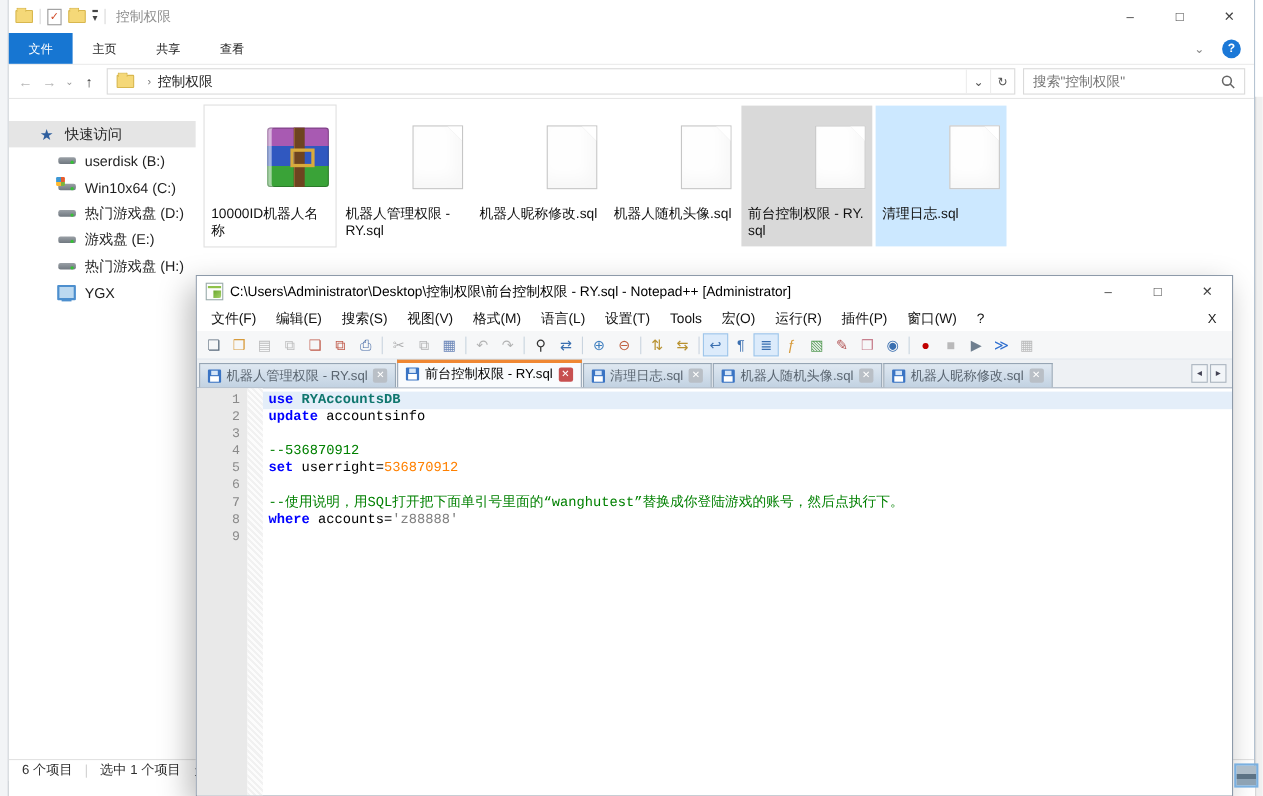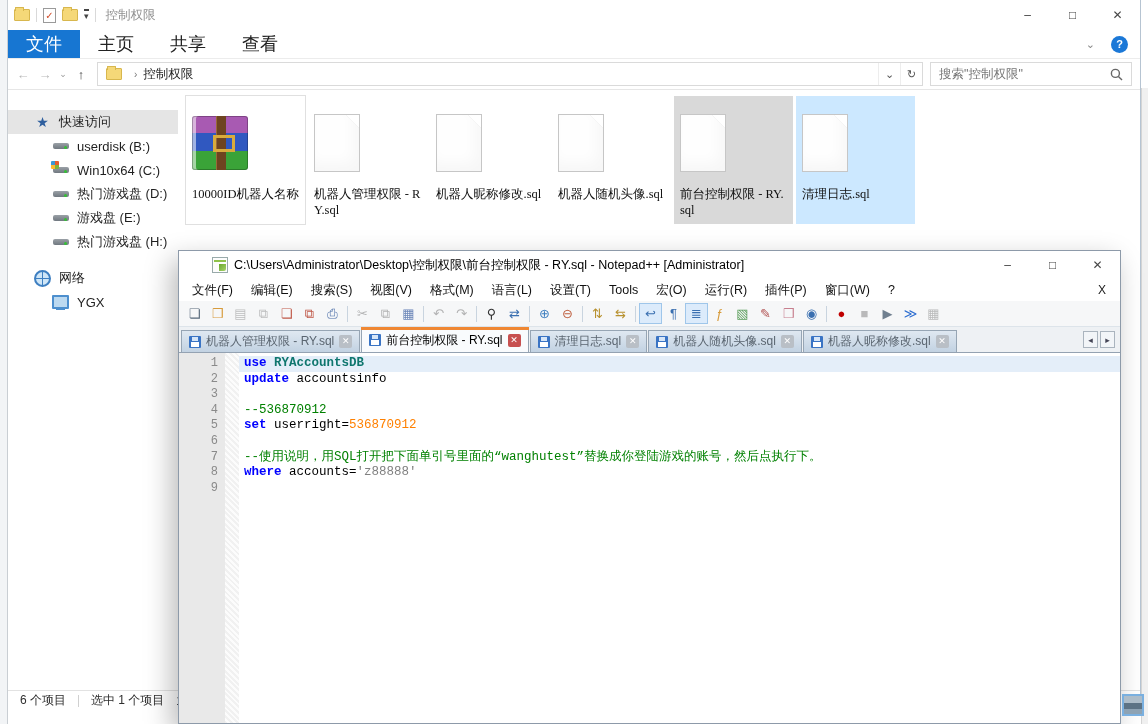--- a/index.html
+++ b/index.html
@@ -17,21 +17,21 @@
   .qat-sep{width:1px;height:14px;background:#d9d9d9;}
   .mini-folder{width:16px;height:12px;background:var(--folderYellow);border:1px solid #d8b74e;border-radius:1px;position:relative;}
   .mini-folder::before{content:'';position:absolute;top:-3px;left:0;width:7px;height:3px;background:var(--folderYellow);border:1px solid #d8b74e;border-bottom:none;border-radius:1px 1px 0 0;}
   .check-page{width:13px;height:15px;background:#fff;border:1px solid #9a9a9a;font-size:10px;color:#d14b28;display:flex;align-items:center;justify-content:center;font-weight:bold;}
   .qat-chevron{font-size:9px;color:#444;line-height:1;border-top:2px solid #444;padding-top:1px;}
   .ex-title{margin-left:10px;font-size:12.5px;color:#8f8f8f;}
   .caption{margin-left:auto;display:flex;align-self:stretch;}
   .cap-btn{width:45px;display:flex;align-items:center;justify-content:center;font-size:12px;color:#444;}
 
   .ex-ribbontabs{height:29px;display:flex;align-items:stretch;border-bottom:1px solid #ececec;flex:none;}
-  .rtab{padding:0 18px;display:flex;align-items:center;font-size:18px;color:#222;}
+  .rtab{padding:0 18px;display:flex;align-items:center;font-size:11px;color:#222;}
   .rtab.active{background:var(--accent);color:#fff;}
   .ribbon-right{margin-left:auto;display:flex;align-items:center;gap:16px;padding-right:12px;}
   .ribbon-chevron{color:#888;font-size:11px;}
   .help-circle{width:17px;height:17px;border-radius:50%;background:var(--helpBlue);color:#fff;font-size:11px;font-weight:bold;display:flex;align-items:center;justify-content:center;}
 
   .ex-navbar{height:31px;display:flex;align-items:center;border-bottom:1px solid #e6e6e6;padding:0 8px 0 4px;flex:none;gap:1px;}
   .nav-btn{width:22px;height:22px;display:flex;align-items:center;justify-content:center;font-size:13px;color:#3a3a3a;}
   .nav-btn.disabled{color:#b9b9b9;}
   .nav-btn.small{width:14px;font-size:9px;color:#9a9a9a;}
   .addressbar{flex:1;height:24px;border:1px solid #dadada;background:#fff;display:flex;align-items:center;margin:0 6px 0 4px;font-size:12.5px;}
@@ -56,39 +56,39 @@
   .icon-computer::after{content:'';position:absolute;bottom:0;left:4px;width:9px;height:2px;background:#4d8fce;}
   .icon-drive::before,.icon-drive-win::before{content:'';width:16px;height:6px;background:linear-gradient(#9aa0a6,#707880);border-radius:2px;}
   .icon-drive::after,.icon-drive-win::after{content:'';position:absolute;right:2px;bottom:5px;width:3px;height:3px;border-radius:50%;background:#35c135;}
   .icon-drive-win .winflag{position:absolute;left:-1px;top:-1px;width:8px;height:8px;background:conic-gradient(#e65c2e 0 25%,#7eb33c 25% 50%,#ffb92e 50% 75%,#3e98d4 75%);border-radius:1px;}
   .icon-network::before{content:'';width:13px;height:13px;border-radius:50%;border:2px solid #3e7fc1;background:
      linear-gradient(90deg,transparent 45%,#3e7fc1 45% 55%,transparent 55%),
      linear-gradient(0deg,transparent 45%,#3e7fc1 45% 55%,transparent 55%),#cfe6f7;}
   .tree-label{white-space:nowrap;}
 
   .filearea{flex:1;padding:6px 0 0 8px;display:flex;flex-wrap:wrap;align-content:flex-start;min-width:0;}
-  .file-item{width:119px;margin-right:3px;padding:10px 6px 6px;display:flex;flex-direction:column;align-items:flex-start;font-family:Liberation Serif, serif;}
+  .file-item{width:119px;margin-right:3px;padding:10px 6px 6px;display:flex;flex-direction:column;align-items:flex-end;}
   .file-item.focused{outline:1px solid #e0e0e0;}
   .file-item.sel-inactive{background:var(--selectionInactive);}
   .file-item.sel-active{background:var(--selectionActive);}
   .file-iconbox{height:74px;display:flex;align-items:center;justify-content:center;flex:none;}
   .icon-doc{width:46px;height:58px;background:#fefefe;border:1px solid #c6c6c6;position:relative;box-shadow:inset -6px -8px 14px rgba(0,0,0,0.03);}
   .icon-doc::before{content:'';position:absolute;top:0;right:0;border-left:13px solid transparent;border-top:13px solid #d9d9d9;}
   .icon-doc::after{content:'';position:absolute;top:0;right:0;border-right:13px solid #fff;border-bottom:13px solid transparent;}
   .icon-rar{width:56px;height:54px;border-radius:3px;position:relative;background:linear-gradient(180deg,#a85ab2 0 17px,#3058c0 17px 35px,#3aa338 35px 54px);box-shadow:inset 0 0 0 1px rgba(0,0,0,.25), inset 4px 0 0 rgba(255,255,255,.55);}
   .icon-rar::before{content:'';position:absolute;left:24px;top:0;width:10px;height:100%;background:#6e4420;box-shadow:inset 1px 0 0 #9a6a38;}
   .icon-rar::after{content:'';position:absolute;left:21px;top:19px;width:16px;height:11px;border:3px solid #d9ab3c;background:transparent;}
   .file-label{margin-top:6px;font-size:12.5px;line-height:16px;color:#111;width:100%;text-align:left;word-break:break-all;}
 
   .statusbar{height:20px;border-top:1px solid #e2e2e2;display:flex;align-items:center;font-size:12px;color:#2e2e2e;padding-left:12px;gap:12px;flex:none;}
   .status-sep{width:1px;height:12px;background:#d0d0d0;}
 
   
   .win-npp{position:absolute;left:178px;top:250px;width:943px;height:474px;border:1px solid #8d9aa9;background:#fff;display:flex;flex-direction:column;box-shadow:-6px 10px 26px rgba(0,0,0,.28);}
-  .npp-titlebar{height:28px;background:#fff;display:flex;align-items:center;padding-left:8px;font-size:12.5px;color:#000;flex:none;margin-left:25px;}
+  .npp-titlebar{height:28px;background:#fff;display:flex;align-items:center;padding-left:8px;font-size:12.5px;color:#000;flex:none;}
   .npp-appicon{width:16px;height:16px;margin-right:6px;position:relative;background:#fdfdfd;border:1px solid #9aa;flex:none;}
   .npp-appicon::before{content:'';position:absolute;left:1px;top:2px;right:1px;height:2px;background:#8fc24a;}
   .npp-appicon::after{content:'';position:absolute;right:1px;bottom:1px;width:7px;height:7px;background:linear-gradient(135deg,#6aa72e,#a6d36a);border-radius:0 0 2px 0;}
   .npp-title{white-space:nowrap;overflow:hidden;}
   .npp-menubar{height:22px;background:#fff;display:flex;align-items:center;font-size:12.5px;padding-left:4px;flex:none;}
   .menu-item{padding:2px 9px;color:#111;}
   .menubar-close{margin-left:auto;padding:0 14px;font-size:12px;color:#222;}
   .npp-toolbar{height:26px;background:#f6f7f8;border-bottom:1px solid #dde4ea;display:flex;align-items:center;padding-left:4px;flex:none;}
   .tb{width:23px;height:21px;display:flex;align-items:center;justify-content:center;font-size:13px;border:1px solid transparent;flex:none;}
   .tb.active{background:#dcebfb;border-color:#9fc6ea;}
@@ -207,24 +207,20 @@
           <span class="tree-label">热门游戏盘 (D:)</span>
         </div>
         <div class="tree-item ind2">
           <span class="tree-icon icon-drive"></span>
           <span class="tree-label">游戏盘 (E:)</span>
         </div>
         <div class="tree-item ind2">
           <span class="tree-icon icon-drive"></span>
           <span class="tree-label">热门游戏盘 (H:)</span>
         </div>
-        <div class="tree-item ind1 gap">
-          <span class="tree-icon icon-network"></span>
-          <span class="tree-label">网络</span>
-        </div>
         <div class="tree-item ind2">
           <span class="tree-icon icon-computer"></span>
           <span class="tree-label">YGX</span>
         </div>
       </div>
     <div class="filearea">
         <div class="file-item focused">
           <div class="file-iconbox">
             <div class="icon-rar"></div>
           </div>

